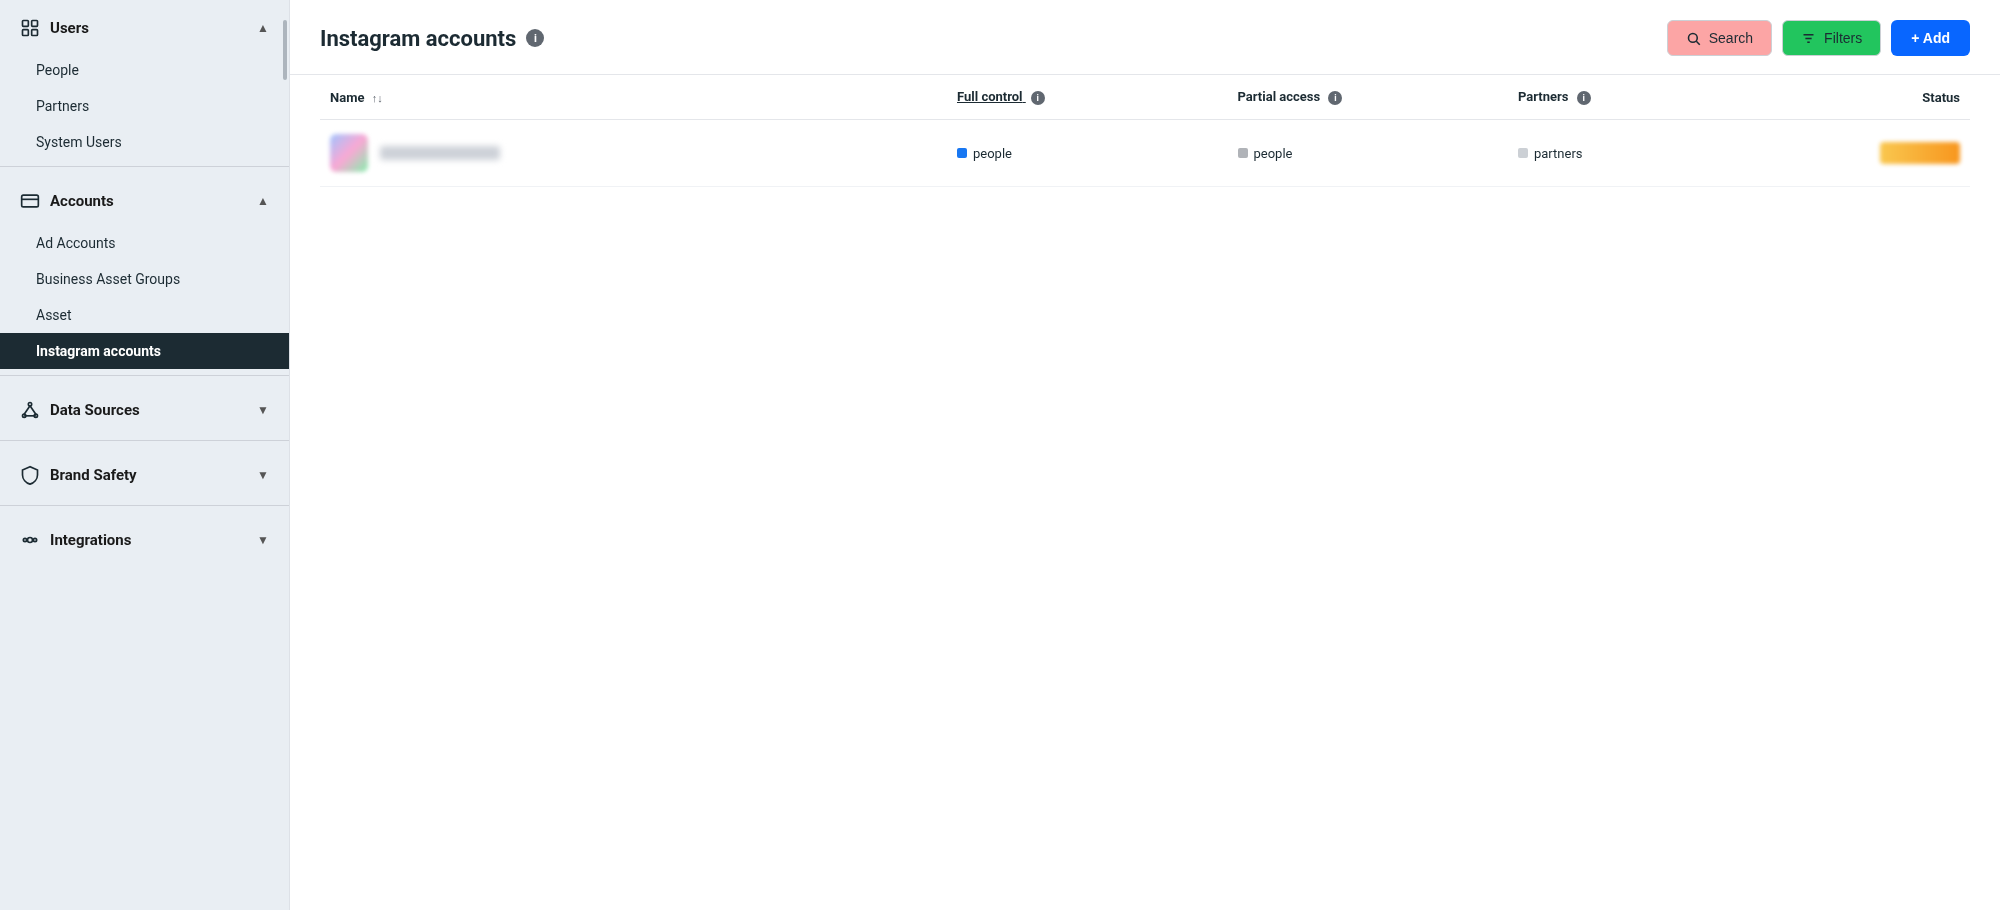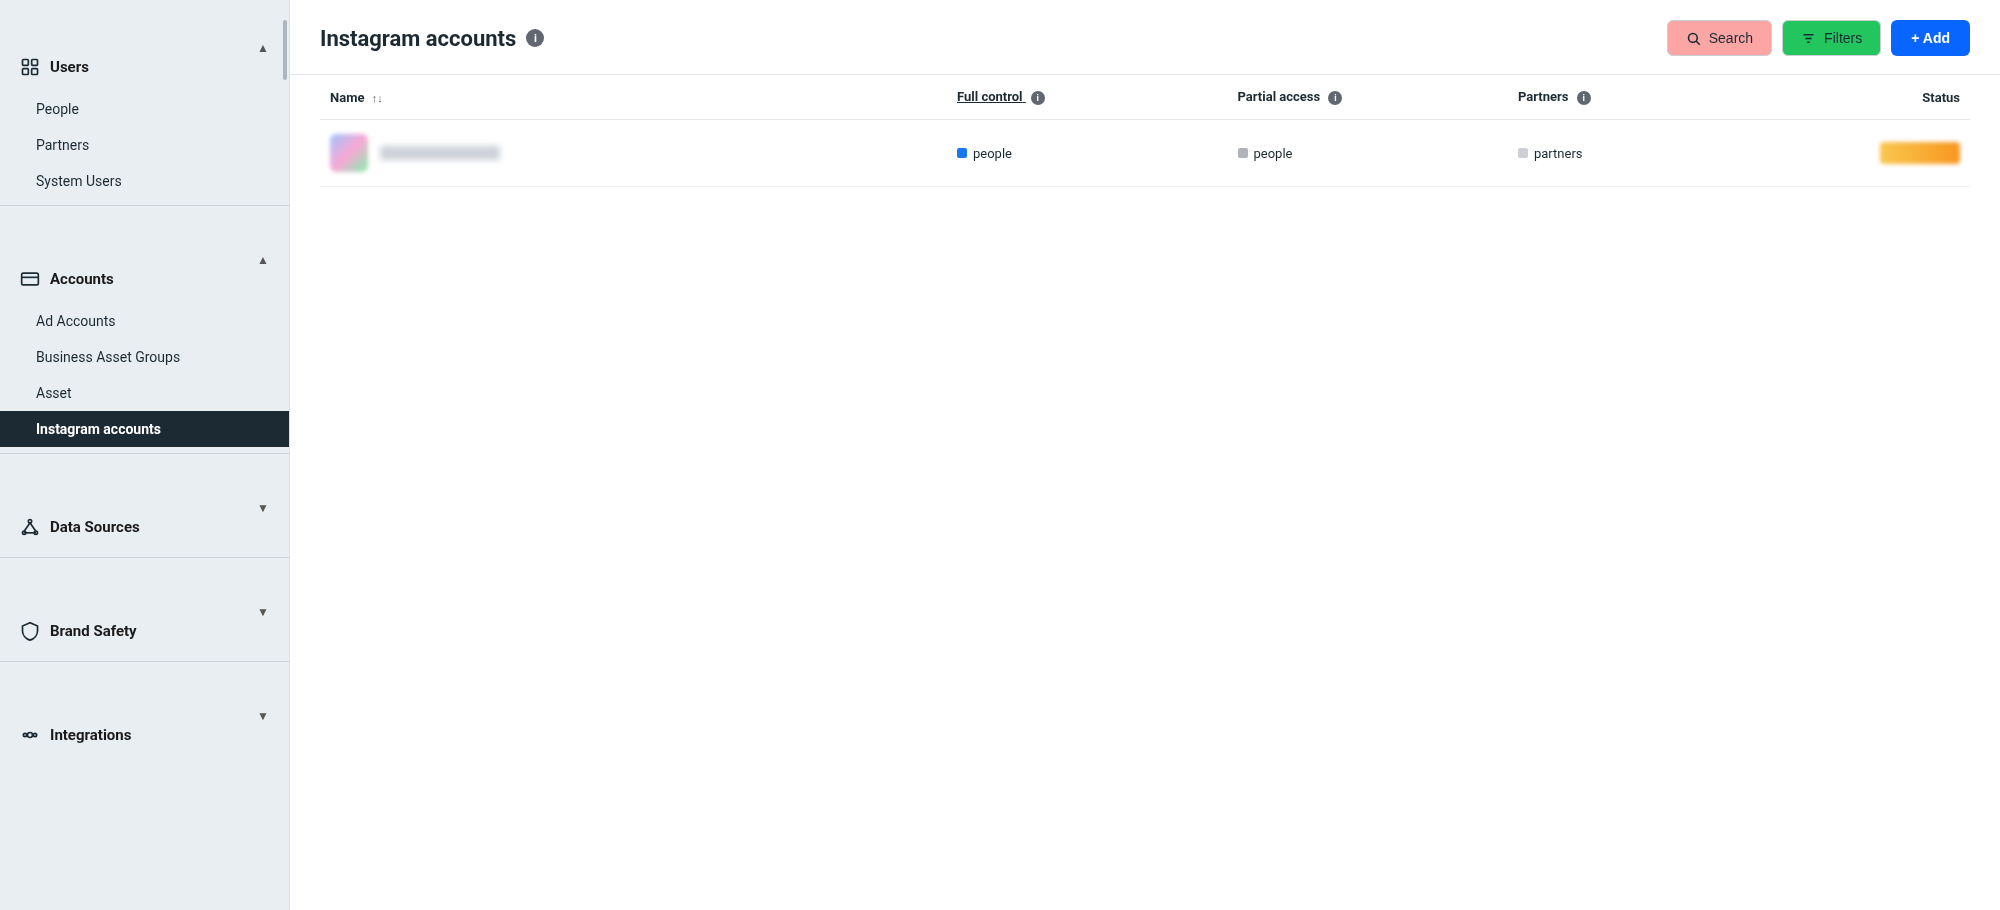--- a/index.html
+++ b/index.html
@@ -28,21 +28,20 @@
       cursor: pointer;
       color: #1c2b33;
     }
     .sidebar-section-header .section-title {
       font-weight: 700;
       font-size: 15px;
       display: flex;
       align-items: center;
       gap: 10px;
       color: #1a1a1a;
-      margin-top: 39px;
     }
     .sidebar-section-header .chevron {
       font-size: 12px;
       color: #555;
     }
     .sidebar-item {
       padding: 10px 20px 10px 36px;
       color: #1c2b33;
       cursor: pointer;
       font-size: 14px;

